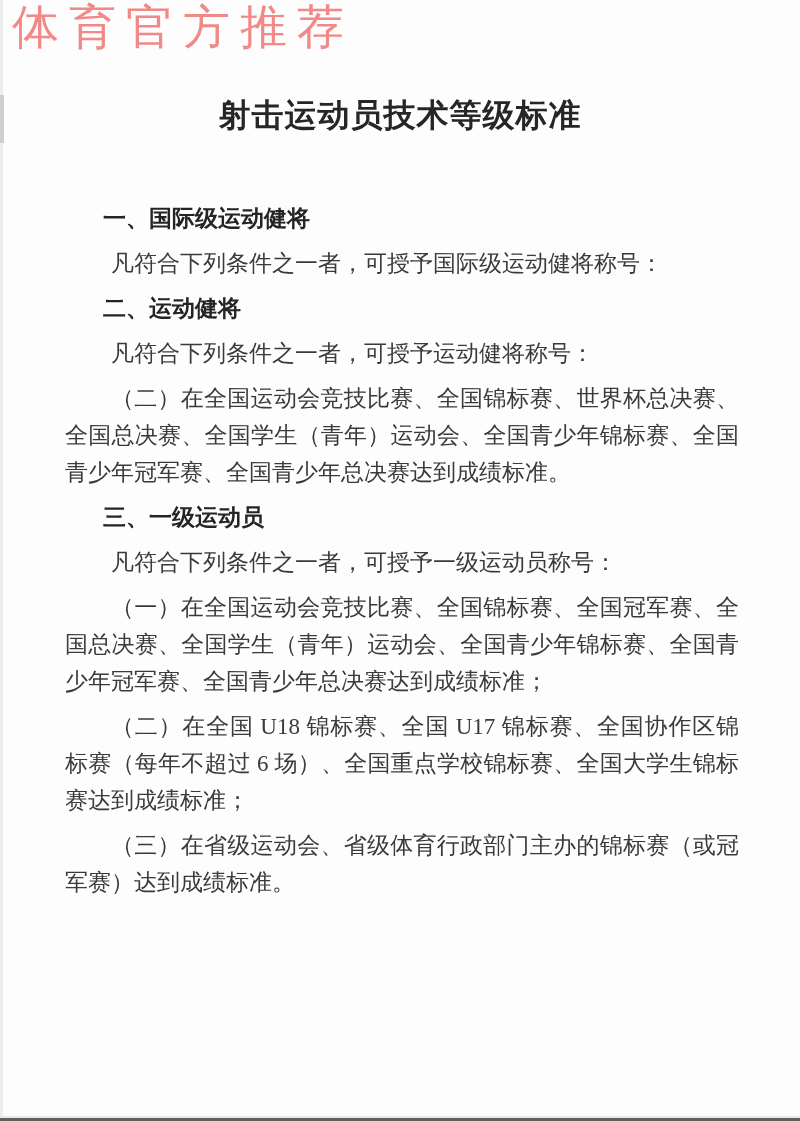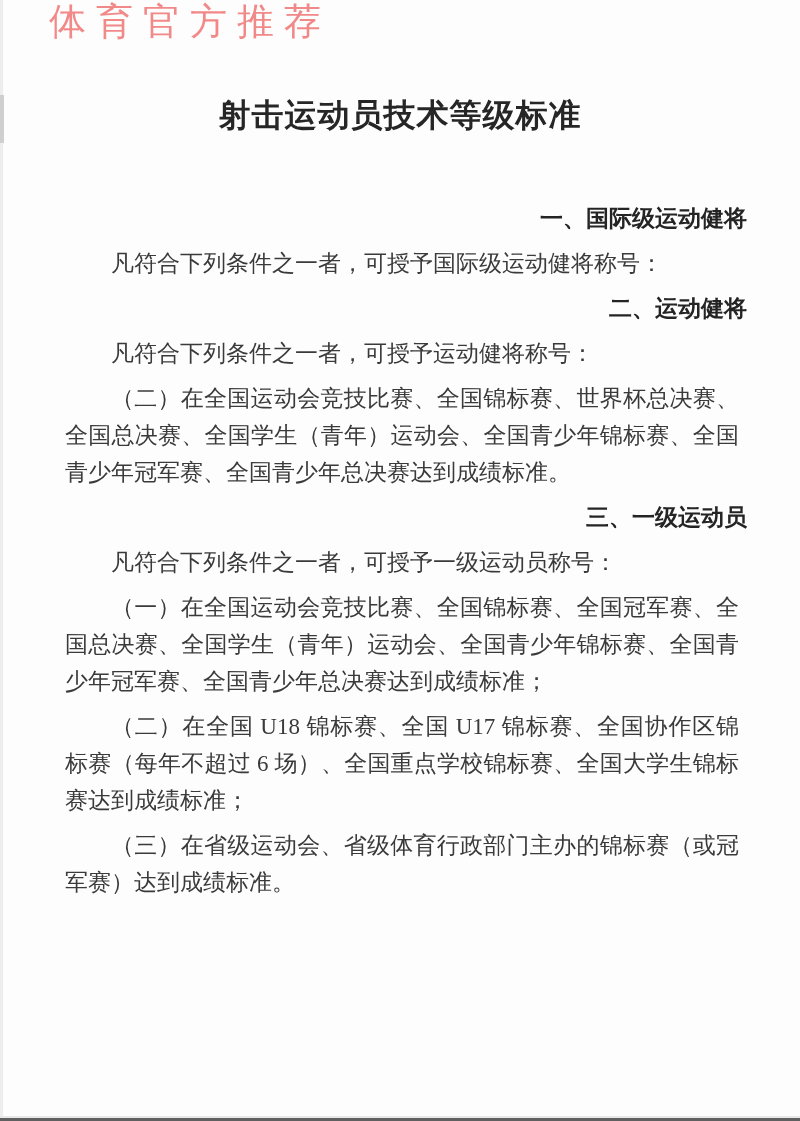--- a/index.html
+++ b/index.html
@@ -18,28 +18,27 @@
     position: relative;
     width: 100%;
     height: 100%;
     box-sizing: border-box;
   }
   
   .watermark {
     position: absolute;
     top: 2px;
     left: 12px;
-    font-size: 37px;
+    font-size: 47px;
     line-height: 1.1;
     letter-spacing: 10px;
     color: #f28989;
-    font-family: Liberation Sans, sans-serif;
+    font-family: Liberation Serif, serif;
     white-space: nowrap;
     user-select: none;
-    margin-left: 37px;
   }
   .doc-title {
     margin: 0;
     padding-top: 94px;
     text-align: center;
     font-size: 32px;
     font-weight: bold;
     letter-spacing: 1px;
     color: #262626;
     font-family: "Liberation Serif", "DejaVu Serif", serif;
@@ -53,21 +52,21 @@
     color: #3a3a3a;
   }
   .section-heading {
     margin: 0;
     font-size: 23px;
     line-height: 37px;
     font-weight: bold;
     text-indent: 2em;
     color: #242424;
     font-family: "Liberation Sans", "DejaVu Sans", sans-serif;
-    text-align: right;
+    text-align: left;
   }
   .para {
     margin: 8px;
     text-indent: 2em;
     font-family: Liberation Serif, serif;
   }
   
   .edge-left {
     position: absolute;
     left: 0;

